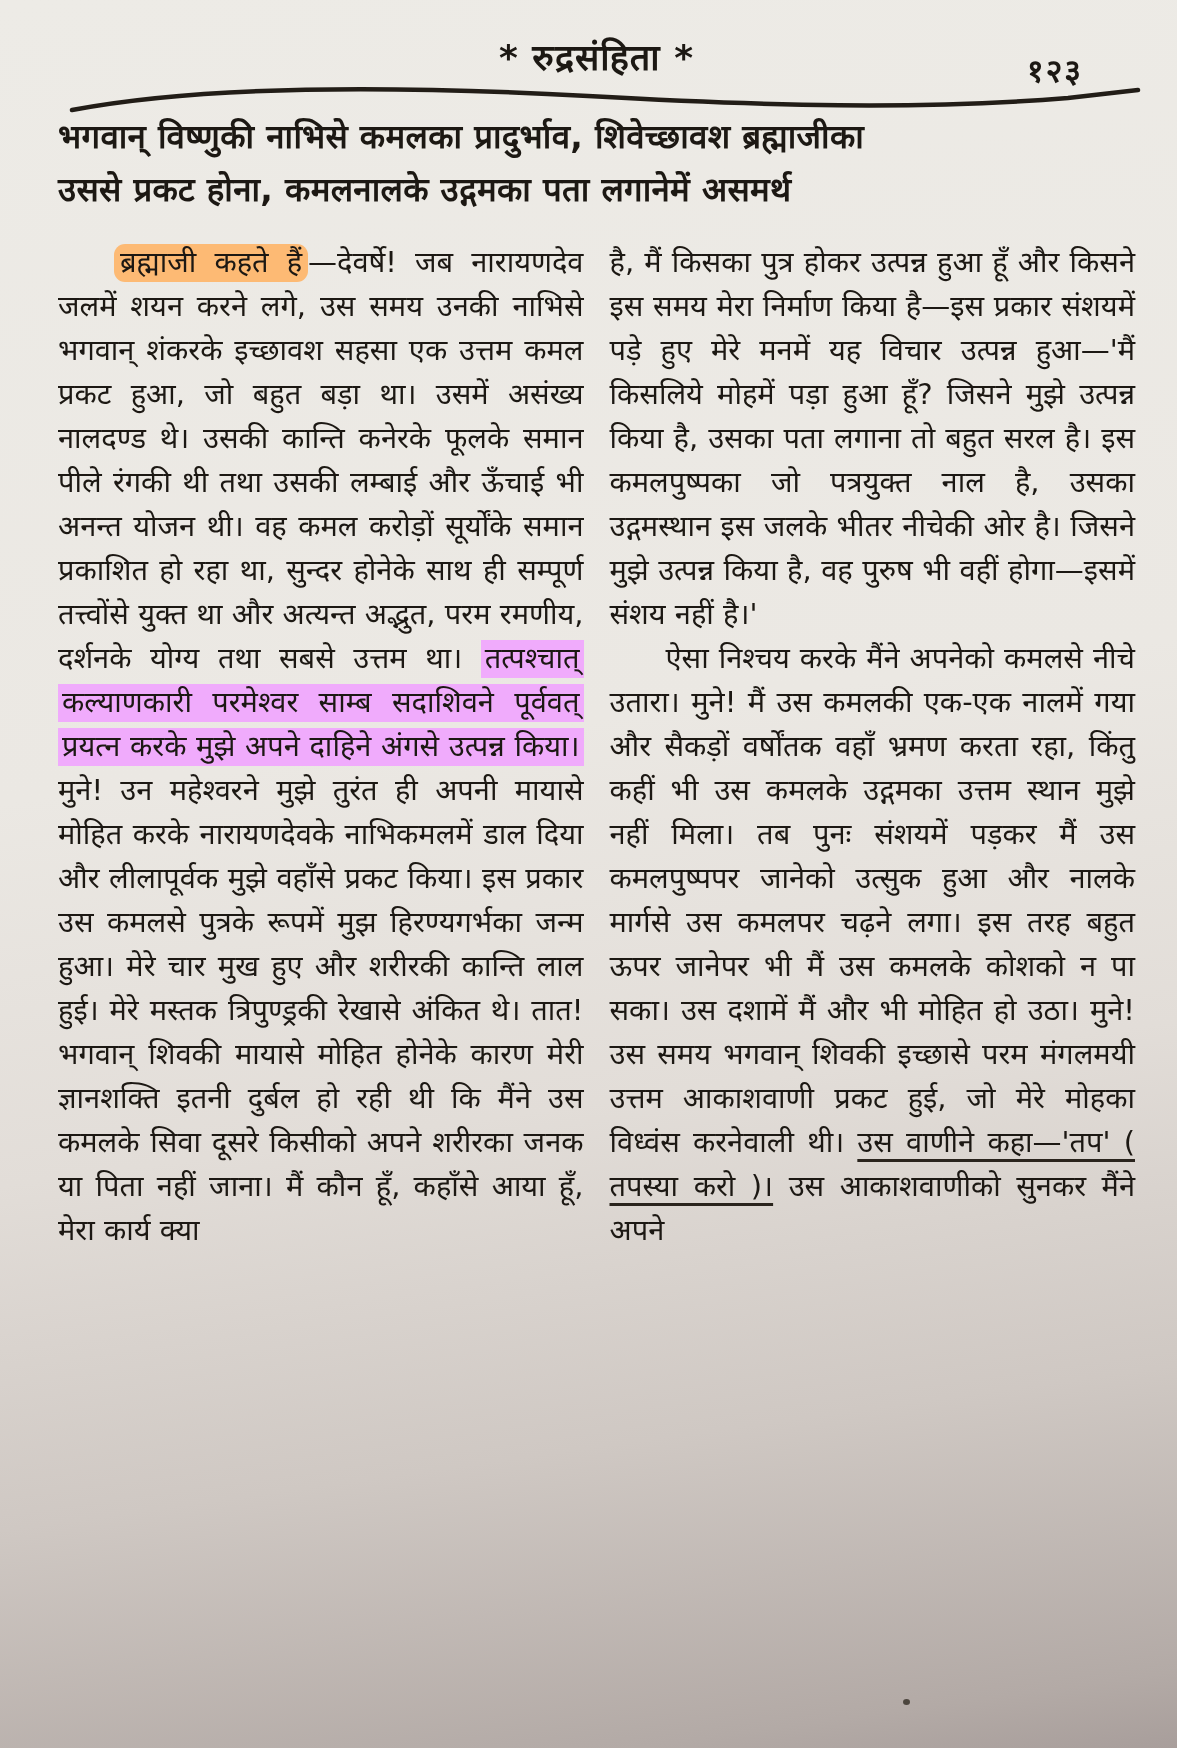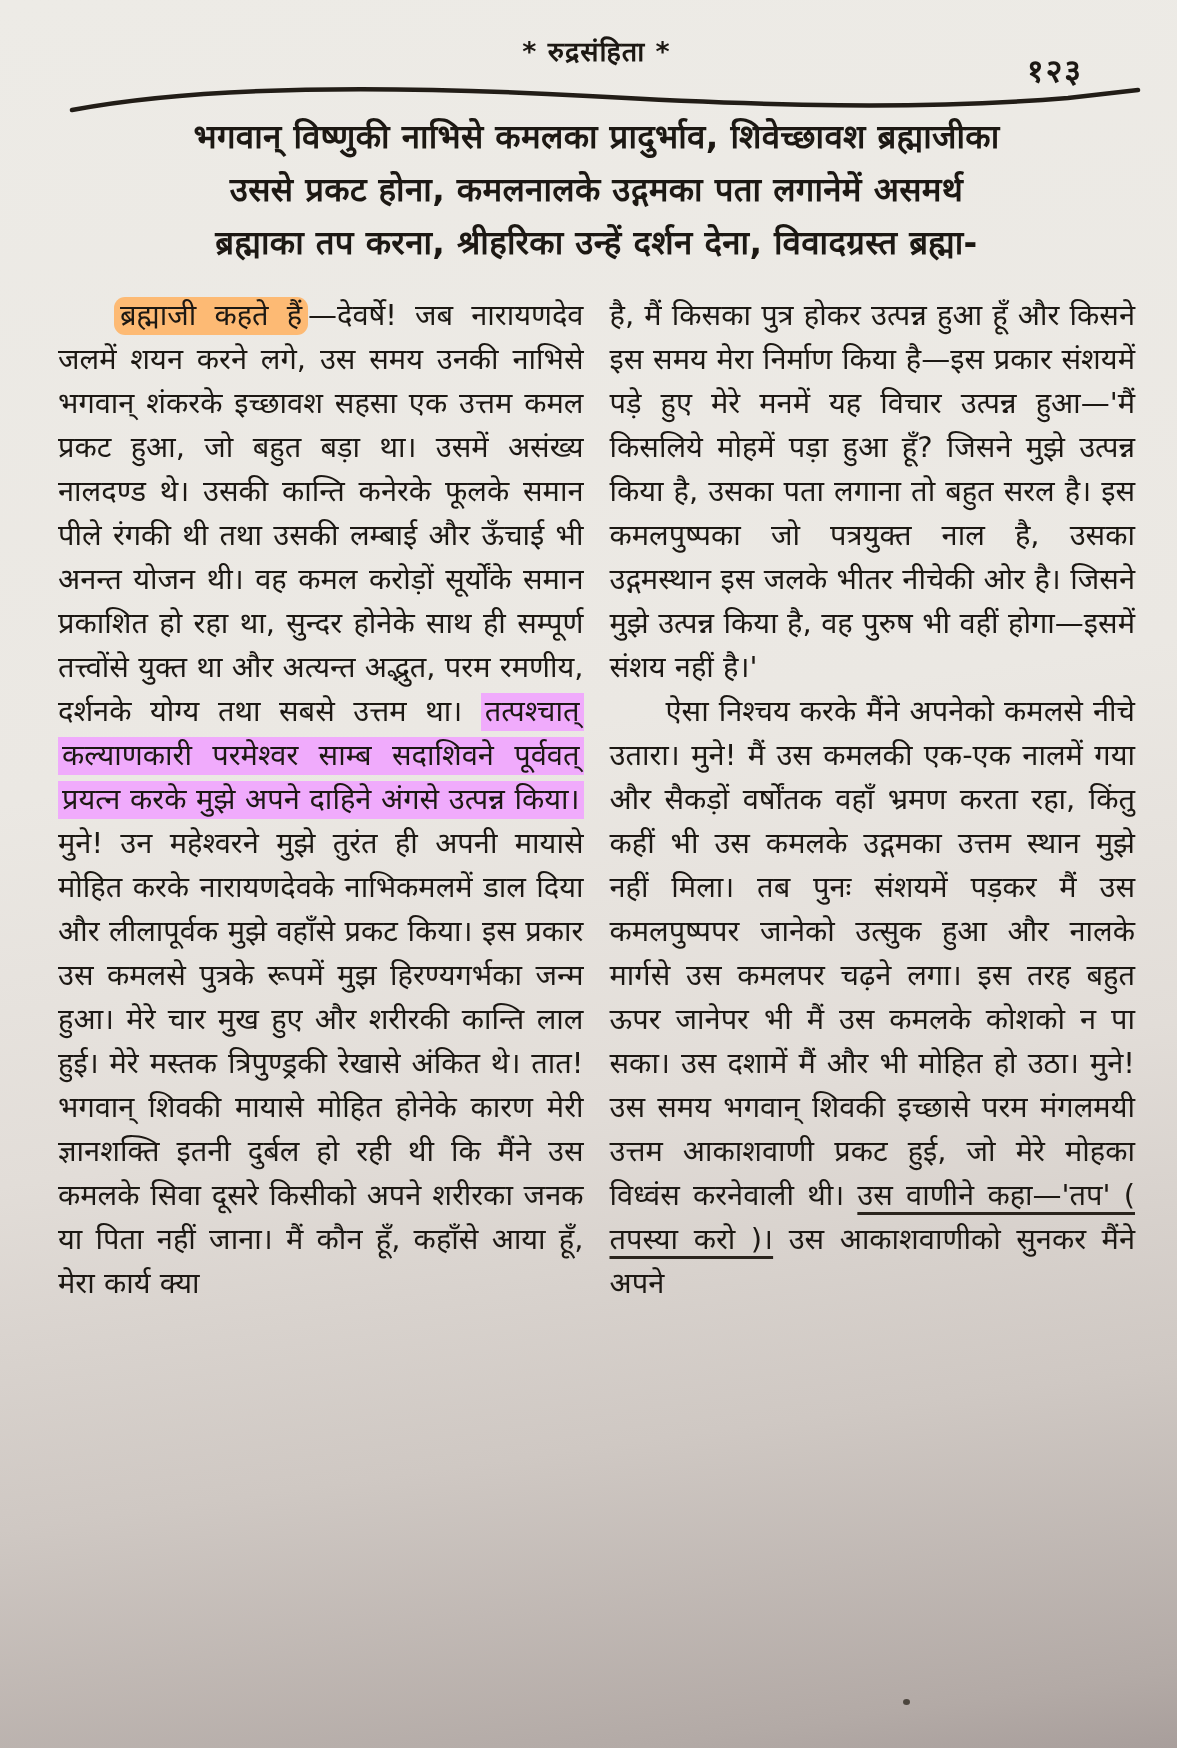--- a/index.html
+++ b/index.html
@@ -8,30 +8,30 @@
     font-family:"DejaVu Sans",sans-serif;
     color:#1c1813;
     background:linear-gradient(172deg,#edebe6 0%,#ebe8e3 42%,#e2ddd8 62%,#cfc8c3 80%,#b3aaa6 96%,#a89e9b 100%);
     position:relative;
   }
   .page{padding:24px 42px 0 58px;position:relative;}
   
   .hdr{position:relative;height:76px;}
   .hdr-title{
     position:absolute;left:50%;top:8px;transform:translateX(-50%);
-    font-size:27px;font-weight:bold;letter-spacing:1px;white-space:nowrap;
+    font-size:36px;font-weight:bold;letter-spacing:1px;white-space:nowrap;
   }
   .hdr-page{
     position:absolute;right:52px;top:24px;
     font-size:32px;font-weight:bold;letter-spacing:2px;
   }
   .rule{position:absolute;left:10px;top:46px;width:1075px;height:52px;}
   
   .summary{
-    margin-top:10px;text-align:center;
+    margin-top:10px;
     font-size:33px;font-weight:bold;line-height:53px;letter-spacing:.3px;
   }
   
   .cols{
     display:flex;gap:26px;margin-top:24px;
     font-size:29px;line-height:44px;font-weight:500;
     text-align:justify;
   }
   .col{flex:1;}
   p{margin:0;}
@@ -66,21 +66,20 @@
     <div class="hdr-title">* रुद्रसंहिता *</div>
     <div class="hdr-page">१२३</div>
     <svg class="rule" viewBox="0 0 1075 52" preserveAspectRatio="none" aria-hidden="true">
       <path d="M4,40 C120,18 300,14 520,26 C700,36 850,40 1000,28 L1070,20" fill="none" stroke="#221d17" stroke-width="4.5" stroke-linecap="round"></path>
     </svg>
   </div>
 
   <div class="summary">
     <div>भगवान् विष्णुकी नाभिसे कमलका प्रादुर्भाव, शिवेच्छावश ब्रह्माजीका</div>
     <div>उससे प्रकट होना, कमलनालके उद्गमका पता लगानेमें असमर्थ</div>
-    <div>ब्रह्माका तप करना, श्रीहरिका उन्हें दर्शन देना, विवादग्रस्त ब्रह्मा-</div>
   </div>
 
   <div class="cols">
 
     <div class="col">
       <p class="indent">
         <span class="hl-green">ब्रह्माजी कहते हैं</span><span>—देवर्षे! जब नारायणदेव जलमें शयन करने लगे, उस समय उनकी नाभिसे भगवान् शंकरके इच्छावश सहसा एक उत्तम कमल प्रकट हुआ, जो बहुत बड़ा था। उसमें असंख्य नालदण्ड थे। उसकी कान्ति कनेरके फूलके समान पीले रंगकी थी तथा उसकी लम्बाई और ऊँचाई भी अनन्त योजन थी। वह कमल करोड़ों सूर्योंके समान प्रकाशित हो रहा था, सुन्दर होनेके साथ ही सम्पूर्ण तत्त्वोंसे युक्त था और अत्यन्त अद्भुत, परम रमणीय, दर्शनके योग्य तथा सबसे उत्तम था। </span><span class="hl-yellow">तत्पश्चात् कल्याणकारी परमेश्वर साम्ब सदाशिवने पूर्ववत् प्रयत्न करके मुझे अपने दाहिने अंगसे उत्पन्न किया।</span><span> मुने! उन महेश्वरने मुझे तुरंत ही अपनी मायासे मोहित करके नारायणदेवके नाभिकमलमें डाल दिया और लीलापूर्वक मुझे वहाँसे प्रकट किया। इस प्रकार उस कमलसे पुत्रके रूपमें मुझ हिरण्यगर्भका जन्म हुआ। मेरे चार मुख हुए और शरीरकी कान्ति लाल हुई। मेरे मस्तक त्रिपुण्ड्रकी रेखासे अंकित थे। तात! भगवान् शिवकी मायासे मोहित होनेके कारण मेरी ज्ञानशक्ति इतनी दुर्बल हो रही थी कि मैंने उस कमलके सिवा दूसरे किसीको अपने शरीरका जनक या पिता नहीं जाना। मैं कौन हूँ, कहाँसे आया हूँ, मेरा कार्य क्या</span>
       </p>
     </div>
 

